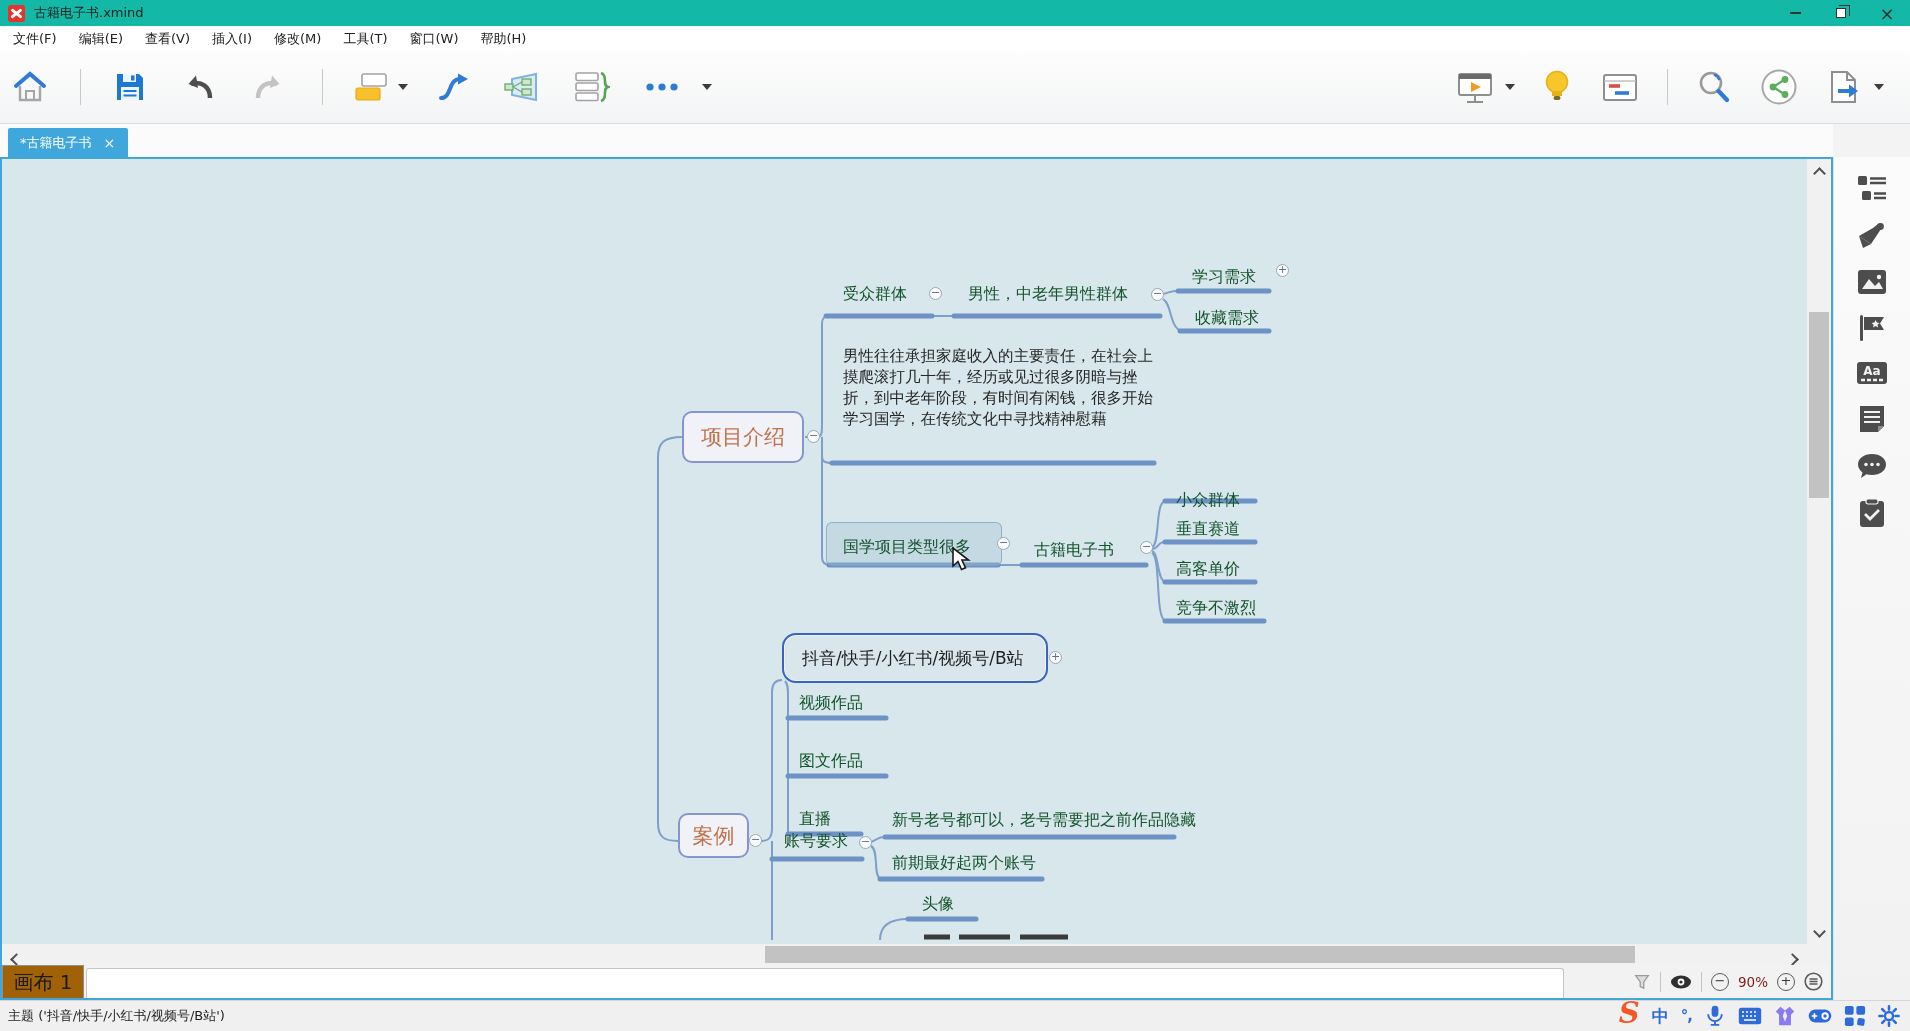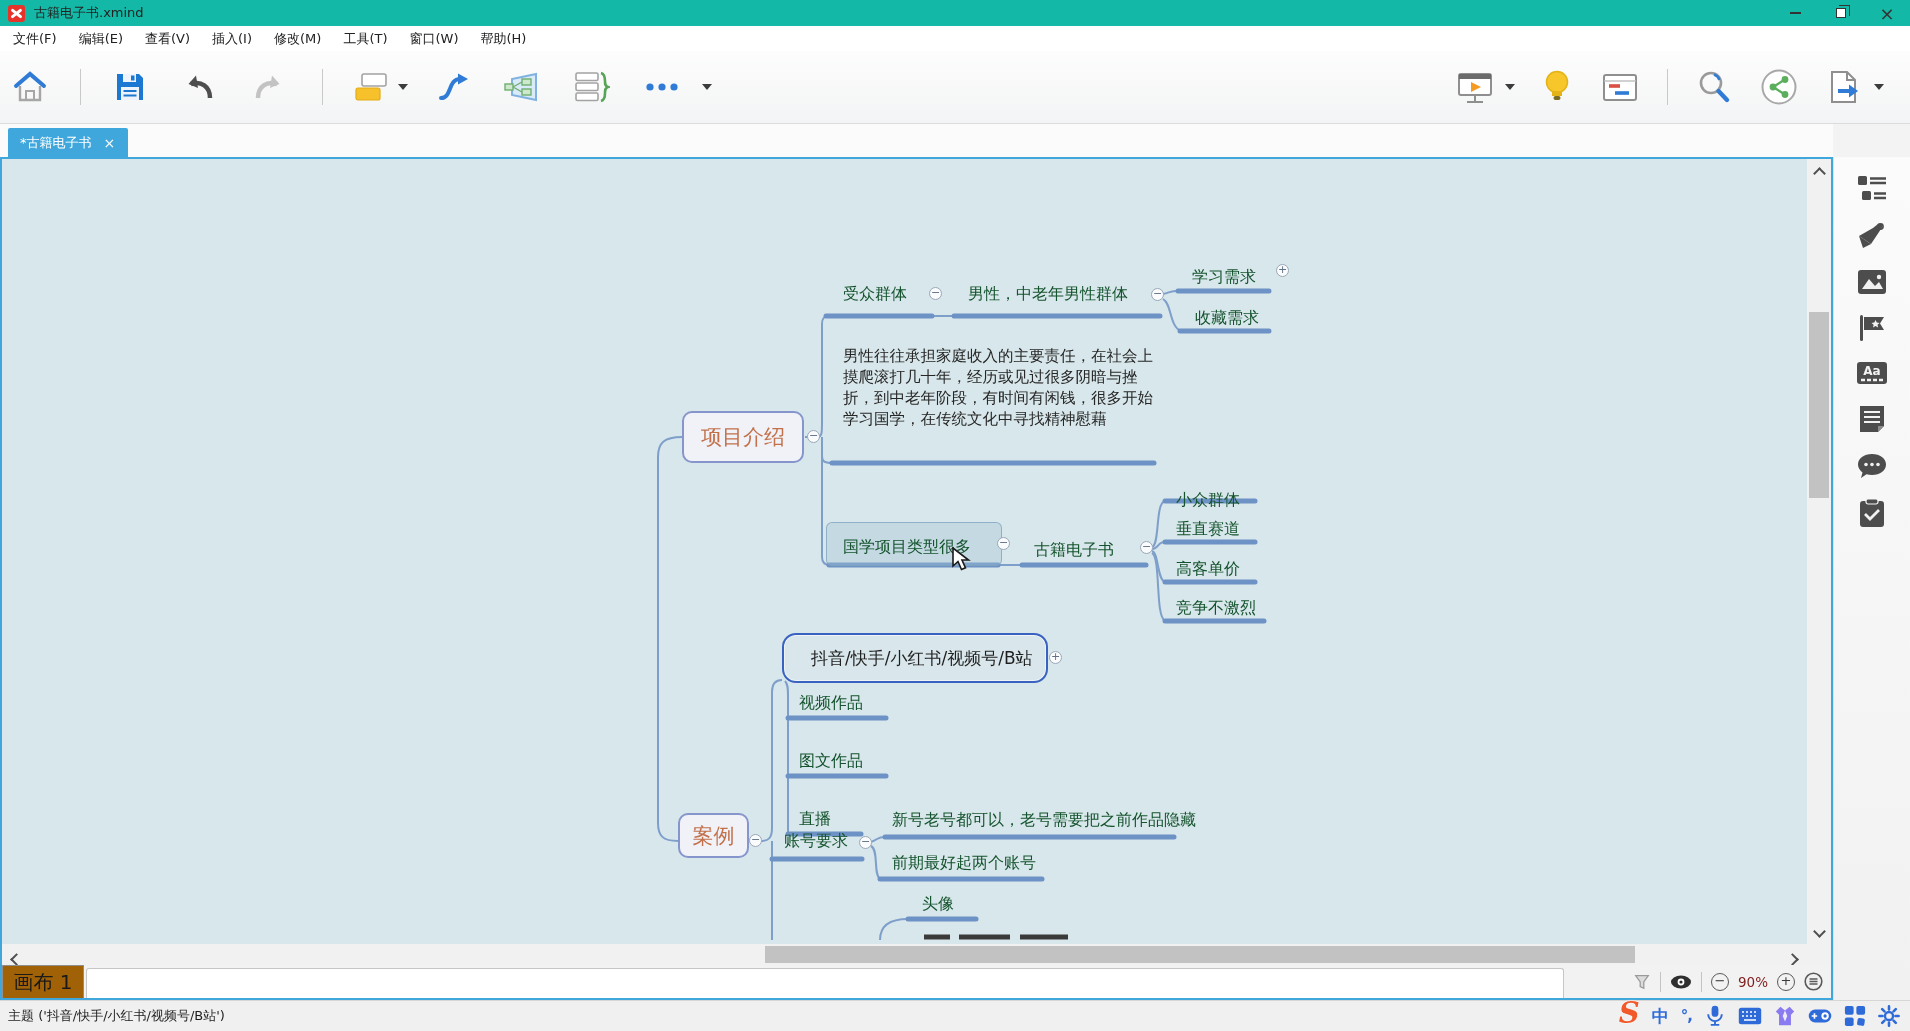--- a/index.html
+++ b/index.html
@@ -38,21 +38,21 @@
 
   
   #main { height:843px; display:flex; }
   #canvas-frame { width:1833px; height:843px; border:2px solid #3FA7DC; display:flex; flex-direction:column; background:#fff; }
   #viewport { position:relative; width:1829px; height:785px; background:#D8E7EB; overflow:hidden; }
   #mindmap-svg { position:absolute; left:0; top:0; }
 
   .mm-label { position:absolute; font-size:16px; color:#14532d; white-space:nowrap; }
   .mm-para { position:absolute; font-size:15.5px; line-height:21px; color:#262626; width:318px; white-space:normal; }
   .mm-box { position:absolute; border:2px solid #8795CD; border-radius:10px; background:rgba(246,245,251,0.8); display:flex; align-items:center; justify-content:center; font-size:21px; color:#C2714B; }
-  .mm-selected { position:absolute; border:2.5px solid #3A63C1; border-radius:14px; background:rgba(219,233,239,0.25); box-shadow:inset 0 0 0 1px rgba(255,255,255,0.55); display:flex; align-items:center; font-size:17px; color:#1f1f1f; padding-left:27px; white-space:nowrap; }
+  .mm-selected { position:absolute; border:2.5px solid #3A63C1; border-radius:14px; background:rgba(219,233,239,0.25); box-shadow:inset 0 0 0 1px rgba(255,255,255,0.55); display:flex; align-items:center; font-size:17px; color:#1f1f1f; padding-left:18px; white-space:nowrap; }
   .mm-hover { position:absolute; background:rgba(163,195,214,0.38); border:1px solid rgba(126,163,189,0.75); border-radius:6px; }
   .mm-circle { position:absolute; width:13px; height:13px; border-radius:50%; background:#FAFBFC; border:1px solid #9AA7B8; color:#5F7187; font-size:11px; line-height:10px; text-align:center; }
 
   
   #vscroll { position:absolute; right:0; top:0; width:24px; height:785px; background:#f1f1f1; }
   #vscroll .thumb { position:absolute; left:2px; top:153px; width:20px; height:186px; background:#c2c2c2; }
   .chev { width:9px; height:9px; border-left:2px solid #4f4f4f; border-bottom:2px solid #4f4f4f; display:inline-block; }
   .chev.up { transform:rotate(135deg); margin-top:8px; }
   .chev.down { transform:rotate(-45deg); margin-top:2px; }
   .chev.left { transform:rotate(45deg); margin-left:8px; }

